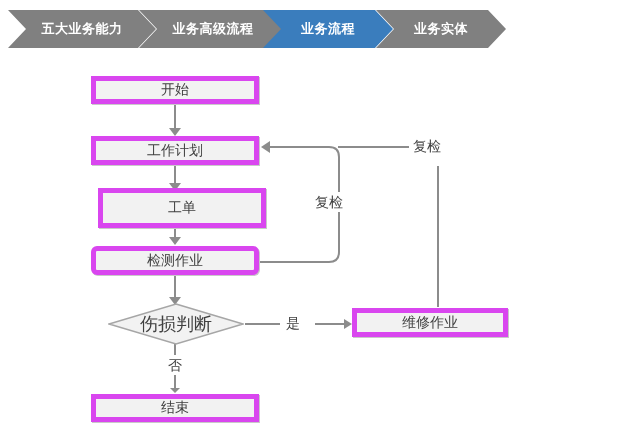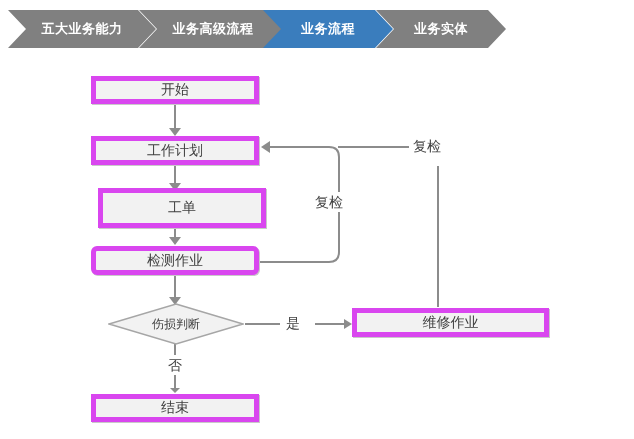--- a/index.html
+++ b/index.html
@@ -31,21 +31,21 @@
     box-shadow:1px 1px 0 0 #c9c9c9;
     display:flex;align-items:center;justify-content:center;
     color:#404040;font-size:14px;
     box-sizing:border-box;
   }
   .diamond-wrap{position:absolute;}
   .diamond-wrap svg{display:block;}
   .diamond-lbl{
     position:absolute;left:0;top:0;width:100%;height:100%;
     display:flex;align-items:center;justify-content:center;
-    color:#404040;font-size:12px;
+    color:#404040;font-size:18px;
     pointer-events:none;
   }
   .edge{position:absolute;background:#8c8c8c;}
   .edge-v{width:2px;}
   .edge-h{height:2px;}
   .arrow{position:absolute;width:0;height:0;}
   .arrow-down{
     border-left:6px solid transparent;
     border-right:6px solid transparent;
     border-top:8px solid #8c8c8c;
@@ -164,21 +164,21 @@
 
     <div class="diamond-wrap" style="left:108px;top:303px;width:136px;height:42px;">
       <svg width="136" height="42" viewBox="0 0 136 42">
         <polygon points="68,1 135,21 68,41 1,21" fill="#f2f2f2" stroke="#a6a6a6" stroke-width="1.5"></polygon>
       </svg>
       <div class="diamond-lbl">
         <span>伤损判断</span>
       </div>
     </div>
 
-    <div class="node" style="left:352px;top:308px;width:197px;height:29px;">
+    <div class="node" style="left:352px;top:308px;width:156px;height:29px;">
       <span>维修作业</span>
     </div>
 
     <div class="node" style="left:91px;top:394px;width:168px;height:28px;">
       <span>结束</span>
     </div>
 
     <div class="edge-lbl" style="left:311px;top:192px;">
       <span>复检</span>
     </div>

